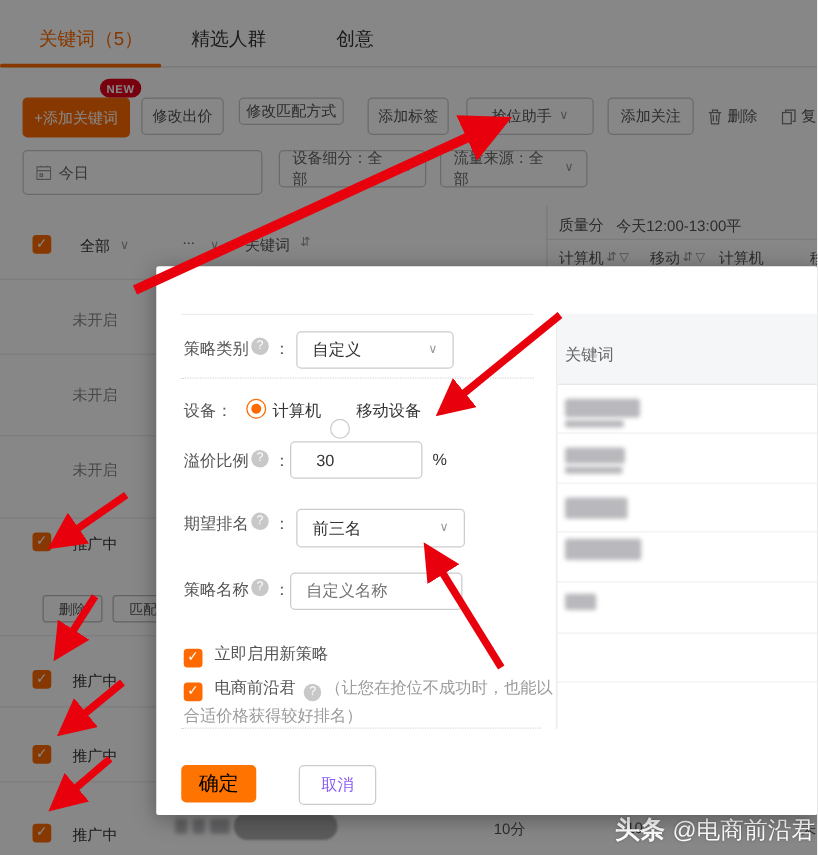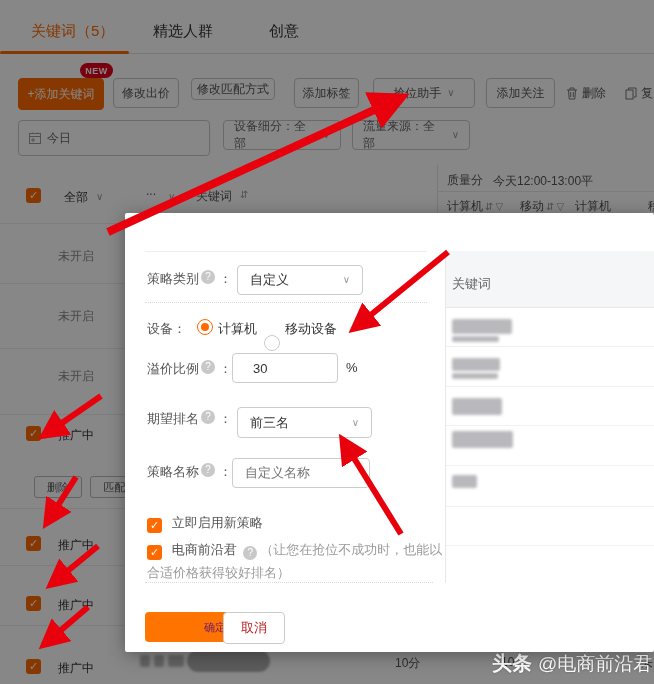--- a/index.html
+++ b/index.html
@@ -41,24 +41,24 @@
   .mselect,.minput{border:1px solid #ccc;border-radius:4px;background:#fff;box-sizing:border-box;
          display:flex;align-items:center;font-size:13px;color:#333;padding:0 12px;}
   .mselect .val{flex:1;}
   .radio{width:16px;height:16px;border-radius:50%;border:1px solid #ccc;background:#fff;box-sizing:border-box;position:relative;}
   .radio.sel{border-color:#ff6a00;}
   .radio.sel::after{content:"";position:absolute;left:3px;top:3px;width:8px;height:8px;border-radius:50%;background:#ff6a00;}
   .mcb{display:inline-flex;width:15px;height:15px;background:#ff6a00;border-radius:3px;color:#fff;
        font-size:11px;align-items:center;justify-content:center;vertical-align:-2px;line-height:1;}
   .note{color:#9b9b9b;}
   .dashed{border-top:1px dotted #d9d9d9;}
-  .btn-confirm{background:#ff7300;border-radius:4px;color:#701a75;font-size:11px;border:none;
-       display:flex;align-items:center;justify-content:center;padding-left:40px;}
-  .btn-cancel{background:#fff;border:1px solid #ccc;border-radius:4px;color:#b91c1c;font-size:13px;
+  .btn-confirm{background:#ff7300;border-radius:4px;color:#000000;font-size:16px;border:none;
        display:flex;align-items:center;justify-content:center;}
+  .btn-cancel{background:#fff;border:1px solid #ccc;border-radius:4px;color:#8b5cf6;font-size:13px;
+       display:flex;align-items:center;justify-content:center;margin-left:16px;}
   .panel-hdr{background:#f5f6f7;border-bottom:1px solid #e8e8e8;box-sizing:border-box;}
   .panel-sep{background:#f1f1f1;height:1px;}
   
   #arrows{position:absolute;left:0;top:0;z-index:30;pointer-events:none;}
   #watermark{position:absolute;left:492px;top:650px;z-index:6;color:#fdfdfd;
       font-size:19px;white-space:nowrap;text-shadow:0 0 2px rgba(0,0,0,.35);}
   #watermark .brand{font-weight:bold;margin-right:6px;font-size:20px;}
   svg{display:block;}
 </style>
 </head>

